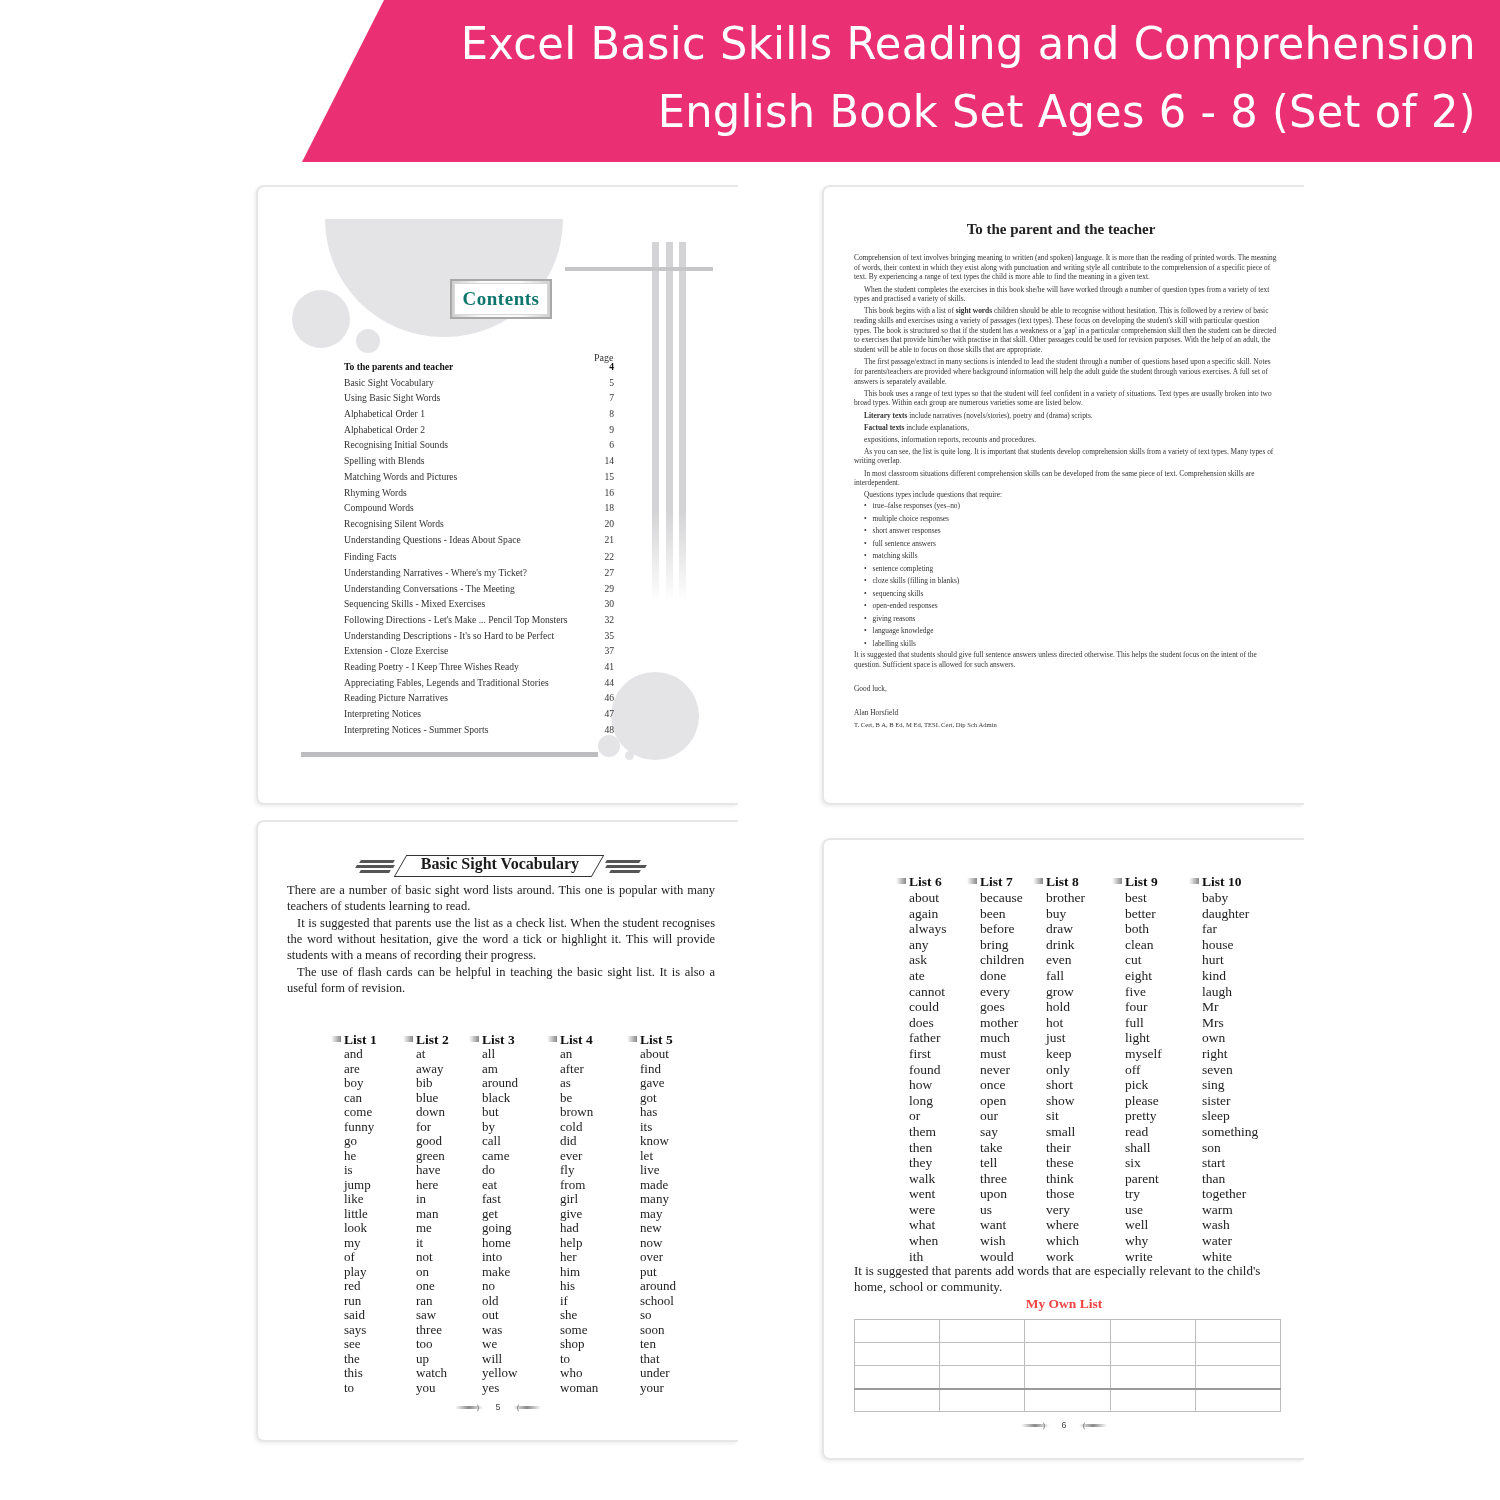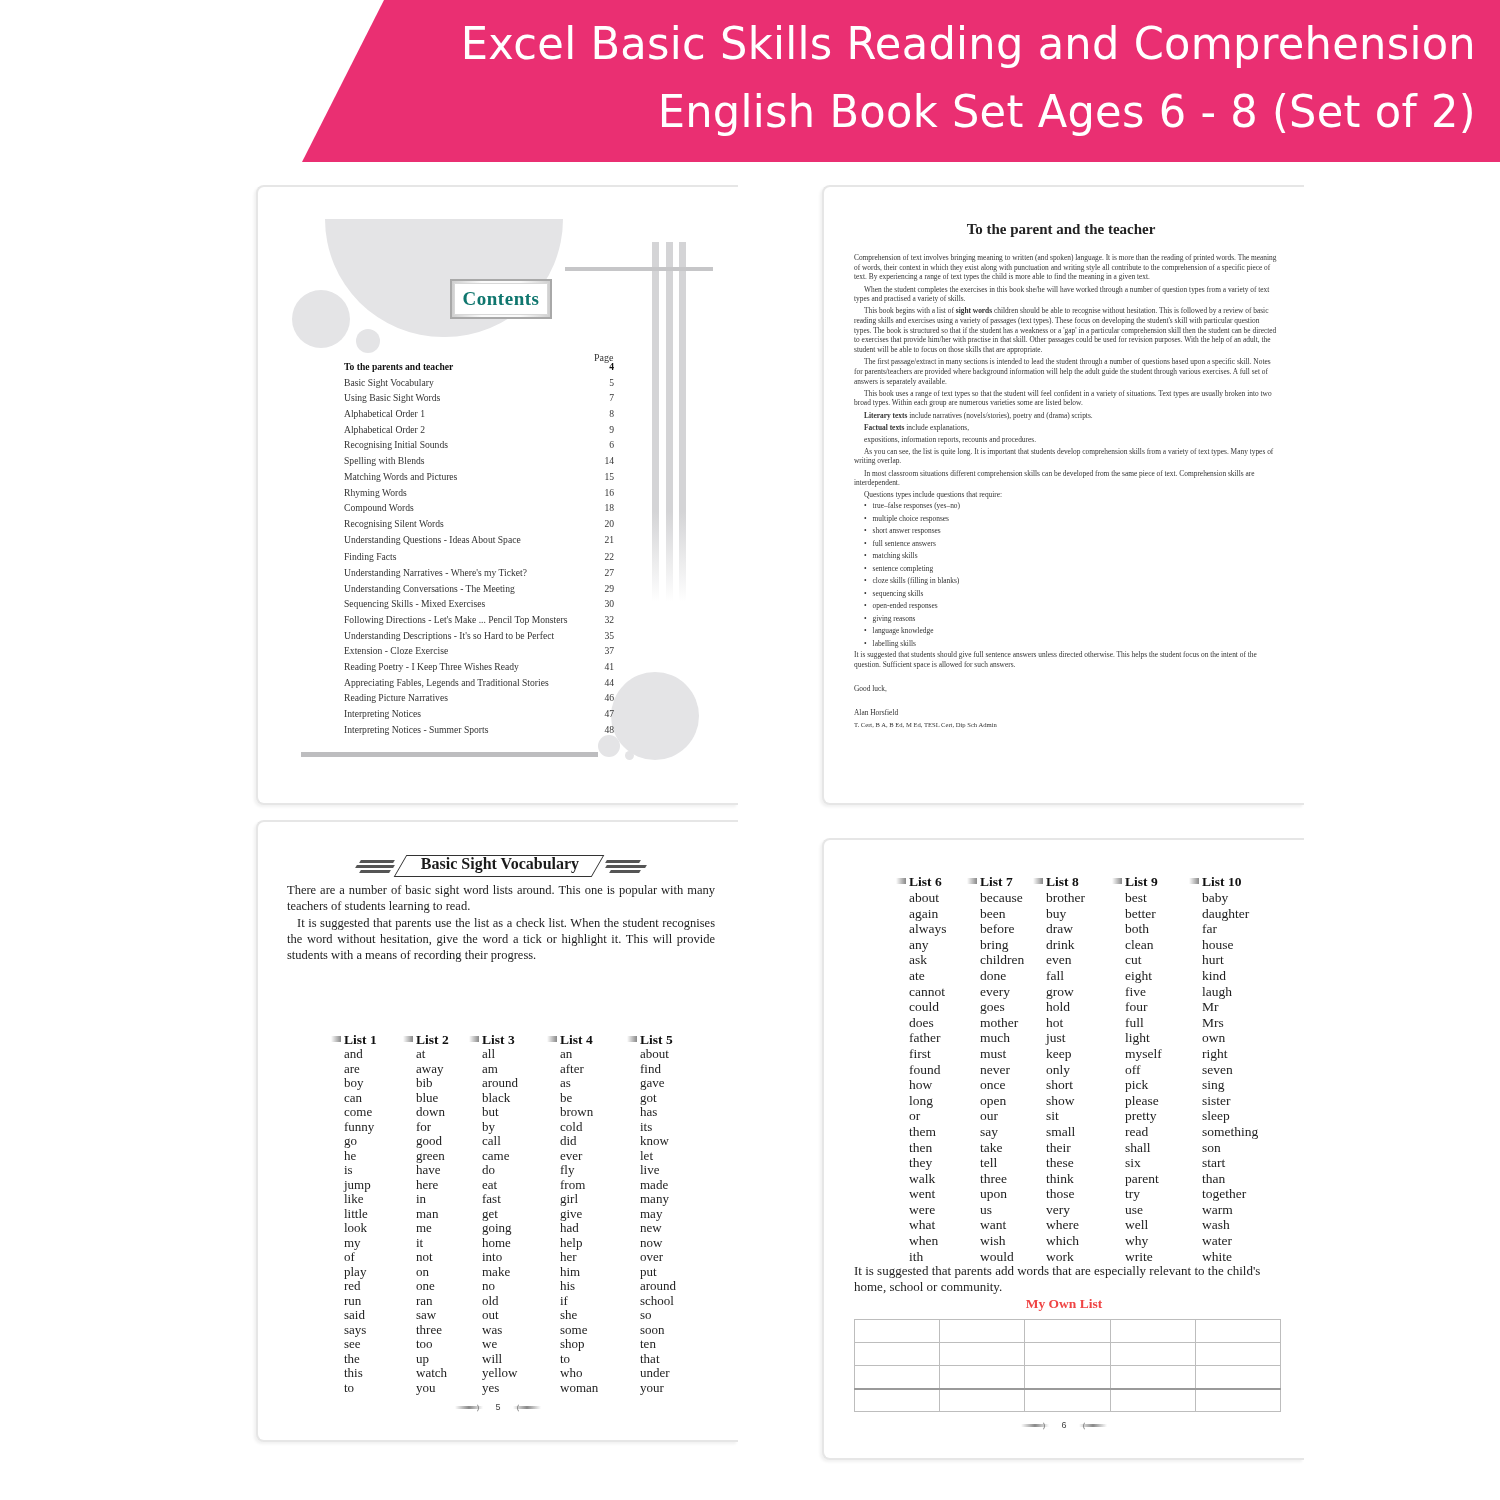--- a/index.html
+++ b/index.html
@@ -286,20 +286,21 @@
     <div class="bsv-title">Basic Sight Vocabulary</div>
     <div class="bsv-deco right">
       <span style="left:4px;top:2px;width:34px;"></span>
       <span style="left:4px;top:7px;width:40px;"></span>
       <span style="left:8px;top:12px;width:30px;"></span>
     </div>
   </div>
   <div class="bsv-body">
     <p>There are a number of basic sight word lists around. This one is popular with many teachers of students learning to read.</p>
     <p class="ind">It is suggested that parents use the list as a check list. When the student recognises the word without hesitation, give the word a tick or highlight it. This will provide students with a means of recording their progress.</p>
+    <p class="ind">The use of flash cards can be helpful in teaching the basic sight list. It is also a useful form of revision.</p>
   </div>
 
   <div class="word-lists" id="vocab-lists">
       <div class="wl-col" style="width: 72px;">
         <div class="wl-head"><span class="sq"></span><span>List 1</span></div>
         <div class="wl-word">and</div>
         <div class="wl-word">are</div>
         <div class="wl-word">boy</div>
         <div class="wl-word">can</div>
         <div class="wl-word">come</div>

